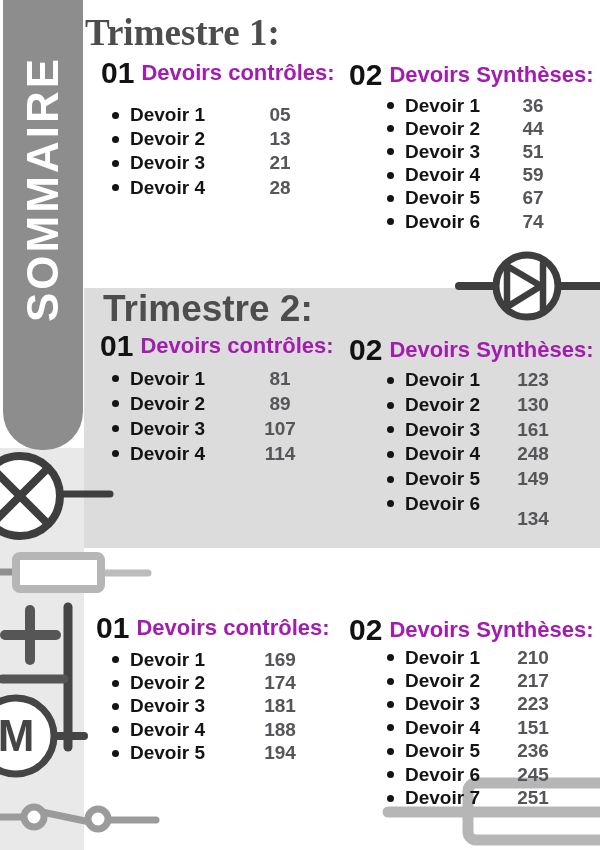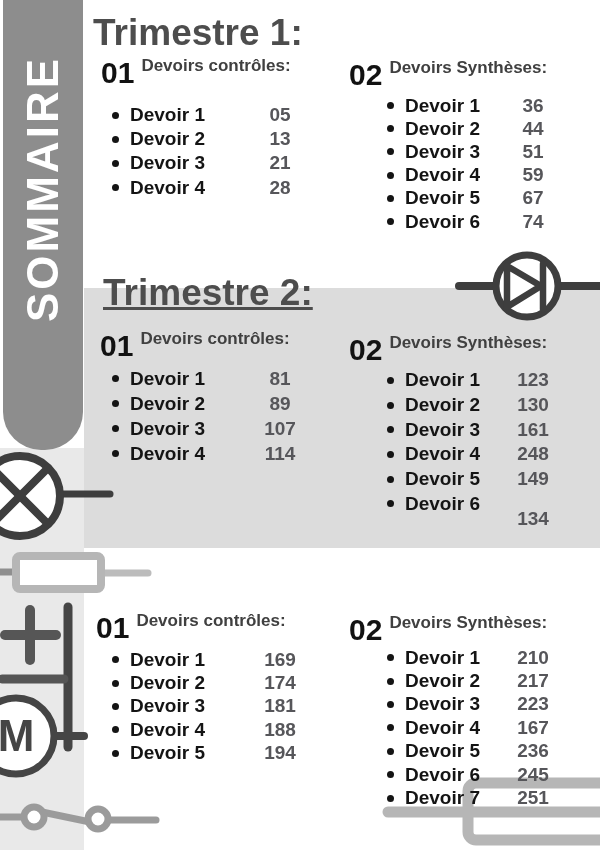--- a/index.html
+++ b/index.html
@@ -17,24 +17,24 @@
     display:flex;align-items:center;justify-content:center;padding-bottom:72px;box-sizing:border-box;
   }
   .sidebar-title{
     writing-mode:vertical-rl;transform:rotate(180deg);
     color:#ffffff;font-size:44px;font-weight:700;letter-spacing:3px;white-space:nowrap;
   }
   
   .icons{position:absolute;left:0;top:0;z-index:1;pointer-events:none;}
   
   .trim-title{position:absolute;margin:0;font-size:37px;line-height:1.15;font-weight:700;color:#4d4d4d;z-index:2;white-space:nowrap;}
-  .tt1{left:93px;top:12px;} .tt2{left:103px;top:272px;text-decoration:underline;} .tt3{left:110px;top:561px;}
-  .col-head{position:absolute;display:flex;align-items:flex-start;gap:7px;z-index:2;white-space:nowrap;}
+  .tt1{left:85px;top:12px;font-family:Liberation Serif, serif;} .tt2{left:103px;top:288px;} .tt3{left:110px;top:561px;}
+  .col-head{position:absolute;display:flex;align-items:center;gap:7px;z-index:2;white-space:nowrap;}
   .num{font-size:30px;font-weight:700;color:#121212;}
-  .clabel{font-size:17px;font-weight:700;color:#404040;}
+  .clabel{font-size:22px;font-weight:700;color:#a21caf;}
   .h-t1c{left:101px;top:56px;} .h-t1s{left:349px;top:58px;}
   .h-t2c{left:100px;top:329px;} .h-t2s{left:349px;top:333px;}
   .h-t3c{left:96px;top:611px;}  .h-t3s{left:349px;top:613px;}
   .rows{position:absolute;z-index:2;}
   .row{display:flex;align-items:center;height:var(--rh);}
   .bullet{width:7px;height:7px;border-radius:50%;background:#141414;margin:0 11px 0 6px;flex:none;}
   .lbl{font-size:19px;font-weight:700;color:#141414;width:118px;white-space:nowrap;}
   .pg{font-size:19px;font-weight:700;color:#56565a;width:64px;text-align:center;white-space:nowrap;}
   .r-t1c{left:106px;top:103px;--rh:24.2px;}
   .r-t1s{left:381px;top:94px;--rh:23.2px;}
@@ -310,21 +310,21 @@
 
       <div class="row">
         <span class="bullet"></span>
         <span class="lbl">Devoir 3</span>
         <span class="pg">223</span>
       </div>
 
       <div class="row">
         <span class="bullet"></span>
         <span class="lbl">Devoir 4</span>
-        <span class="pg">167</span>
+        <span class="pg">151</span>
       </div>
 
       <div class="row">
         <span class="bullet"></span>
         <span class="lbl">Devoir 5</span>
         <span class="pg">236</span>
       </div>
 
       <div class="row">
         <span class="bullet"></span>

